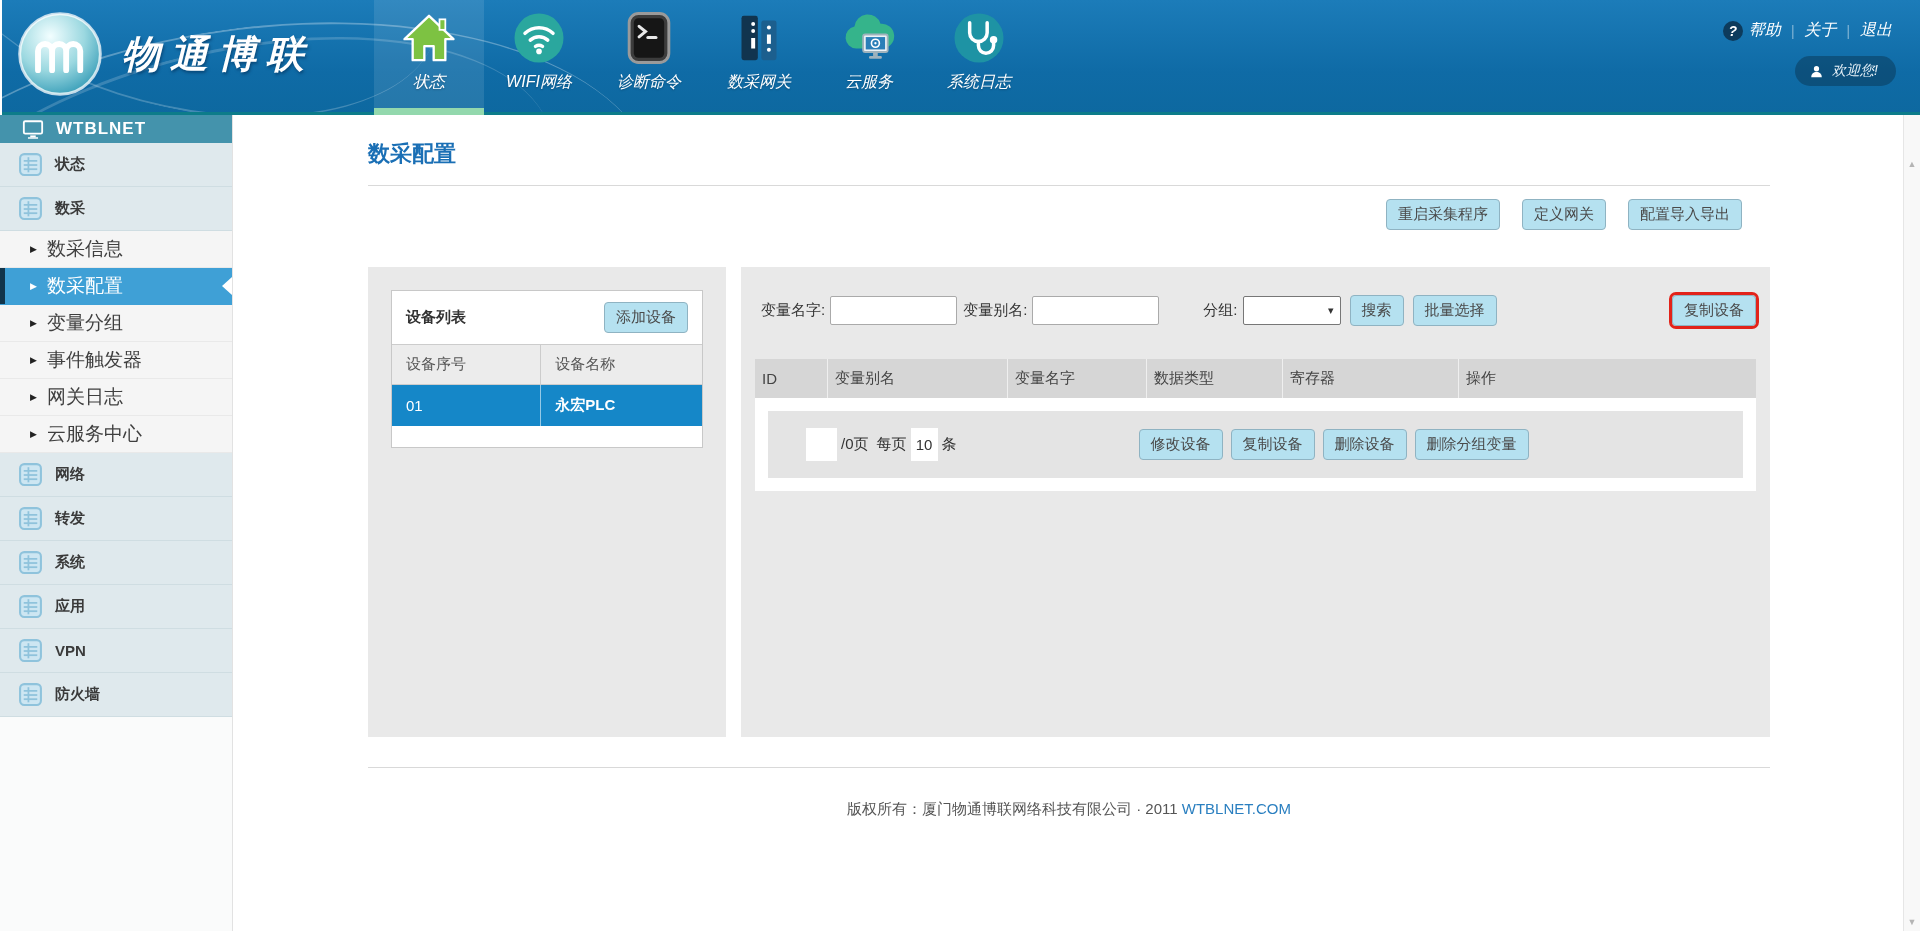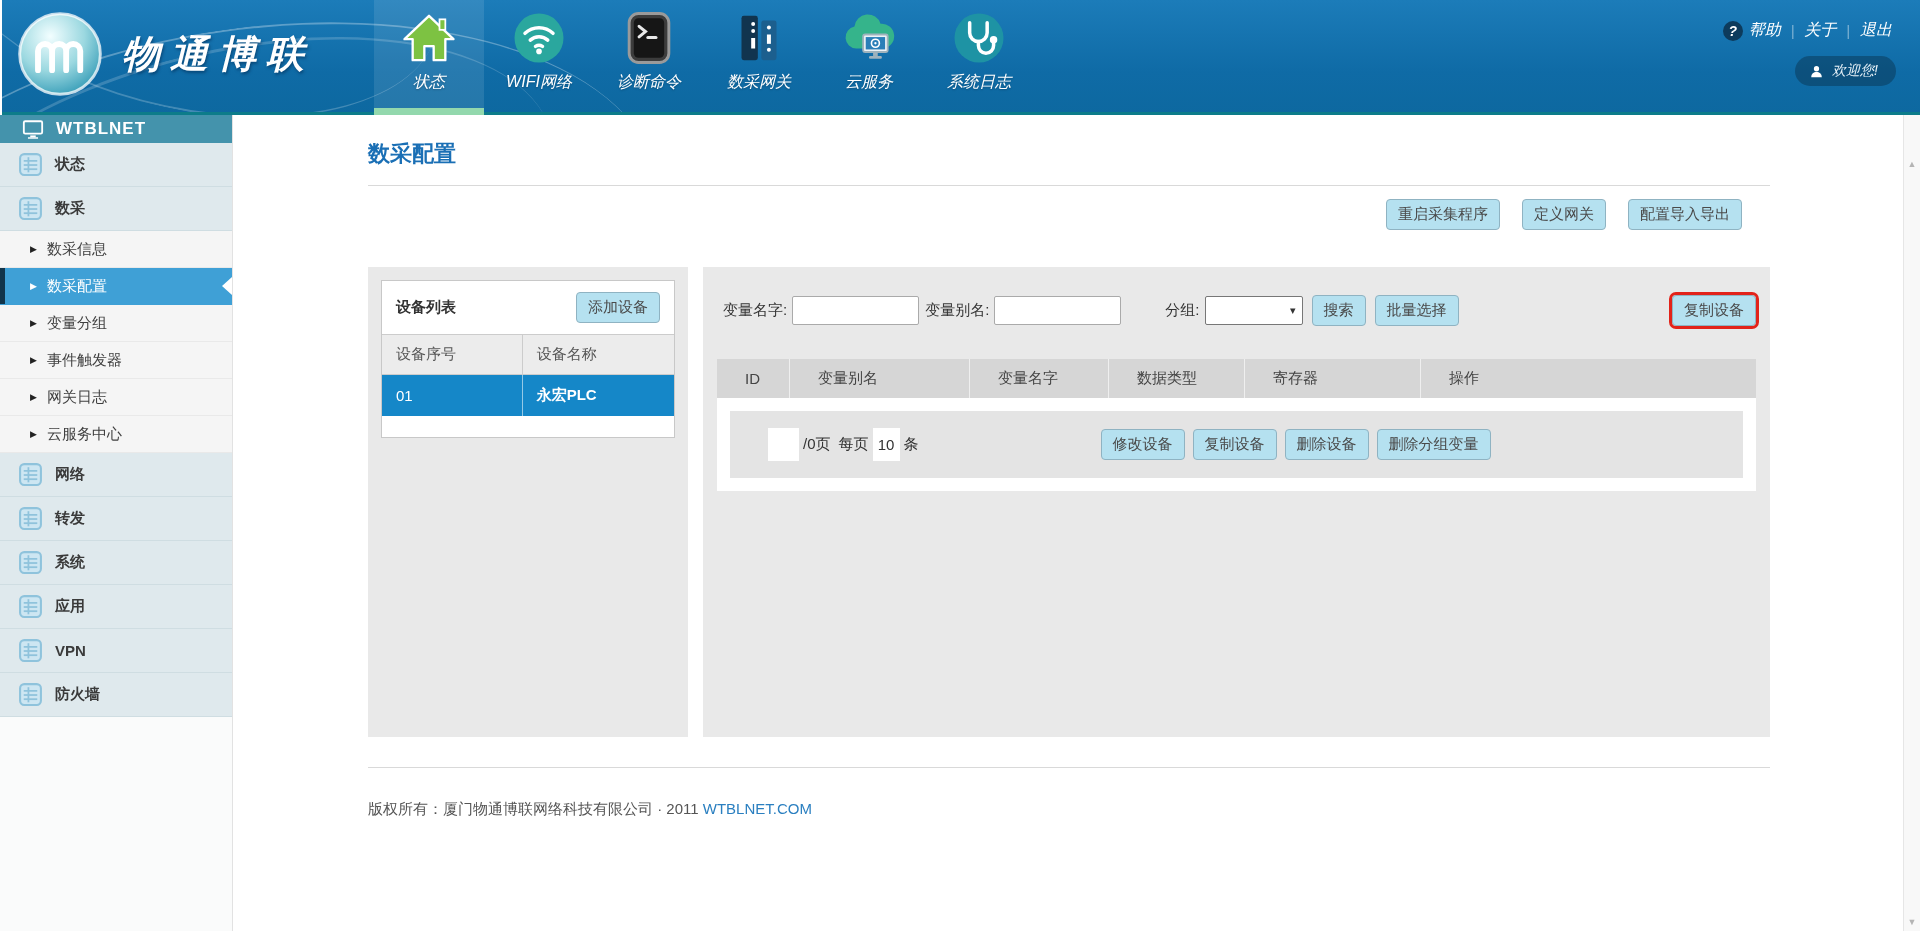--- a/index.html
+++ b/index.html
@@ -49,21 +49,21 @@
   .sb-head { height:28px; background:#4493ac; color:#fff; display:flex; align-items:center;
     gap:12px; padding-left:22px; font-size:17px; font-weight:bold; letter-spacing:1px; }
   .sb-head svg { width:22px; height:22px; }
   .sb-item { height:44px; background:#dfe9ed; border-bottom:1px solid #cfdde2;
     display:flex; align-items:center; gap:12px; padding-left:18px; cursor:pointer; }
   .sb-item svg { width:25px; height:25px; }
   .sb-item .sb-label { font-size:15px; font-weight:bold; color:#3a3a3a; }
   .sb-sub { height:37px; background:#f5f5f5; border-bottom:1px solid #e9e9e9;
     display:flex; align-items:center; gap:10px; padding-left:30px; cursor:pointer; position:relative; }
   .sb-sub .caret { font-size:9px; color:#222; }
-  .sb-sub .sb-label { font-size:15px; color:#3f3f3f; }
+  .sb-sub .sb-label { font-size:19px; color:#3f3f3f; }
   .sb-sub.active { background:#3fa0d6; border-bottom:1px solid #3fa0d6; }
   .sb-sub.active .sb-label { color:#fff; }
   .sb-sub.active .caret { color:#fff; }
   .sb-sub.active::before { content:""; position:absolute; left:0; top:0; bottom:0; width:5px;
     background:#11344a; }
   .sb-sub.active::after { content:""; position:absolute; right:0; top:50%; margin-top:-9px;
     border-top:9px solid transparent; border-bottom:9px solid transparent; border-right:10px solid #fff; }
 
   
   .main { position:absolute; top:115px; left:233px; right:17px; bottom:0; background:#fff; overflow:hidden; }
@@ -71,21 +71,21 @@
   .page-title { margin-top:24px; font-size:22px; font-weight:bold; color:#1a6fb5; }
   .divider { height:1px; background:#d9d9d9; margin-top:16px; }
   .toolbar { margin-top:13px; display:flex; justify-content:flex-end; gap:22px; padding-right:28px; }
 
   .btn { background:#b5e1f0; border:1px solid #8fb3c2; border-radius:4px; color:#4a4a4a;
     font-size:15px; padding:5px 11px; cursor:pointer;
     font-family:"Liberation Sans","DejaVu Sans",sans-serif; }
   .btn.red-outline { border:1px solid #8fb3c2; outline:3px solid #e2231a; }
 
   .panels { margin-top:37px; display:flex; height:470px; }
-  .panel-left { width:320px; background:#e9e9e9; padding:13px; }
+  .panel-left { width:358px; background:#e9e9e9; padding:23px; }
   .panel-gap { width:15px; background:#fff; }
   .panel-right { flex:1; background:#e9e9e9; padding:0 14px; }
 
   
   .device-panel { background:#fff; border:1px solid #c8c8c8; }
   .dp-head { display:flex; justify-content:space-between; align-items:center; padding:11px 14px; }
   .dp-title { font-size:15px; font-weight:bold; color:#333; }
   .dtable { width:100%; border-collapse:collapse; }
   .dtable th { background:#ececec; border-top:1px solid #ccc; border-bottom:1px solid #ccc;
     font-size:15px; font-weight:normal; color:#555; text-align:left; padding:10px 14px; }
@@ -102,34 +102,34 @@
   .ftext { width:127px; height:29px; border:1px solid #aaa; border-radius:2px; background:#fff;
     padding:0 6px; font-size:14px; }
   .fspace { width:38px; }
   .fselect { width:98px; height:29px; border:1px solid #777; background:#fff; border-radius:2px;
     display:flex; align-items:center; justify-content:flex-end; padding-right:6px; cursor:pointer; }
   .fselect .chev { font-size:11px; color:#333; }
   .fbtn { margin-left:9px; }
   .spacer { flex:1; }
 
   .vtable-head { margin-top:33px; display:flex; background:#d6d6d6; height:39px; align-items:center; }
-  .vth { font-size:15px; color:#444; padding-left:28px; }
+  .vth { font-size:15px; color:#444; padding-left:7px; }
   .vth + .vth { border-left:1px solid #efefef; height:100%; display:flex; align-items:center; }
   .c-id{width:72px;} .c-alias{width:180px;} .c-name{width:139px;} .c-type{width:136px;}
   .c-reg{width:176px;} .c-op{flex:1;}
 
   .vbody { background:#fff; height:93px; padding:13px; }
   .action-strip { background:#e4e4e4; height:100%; display:flex; align-items:center; padding-left:38px; }
   .pg-input { width:31px; height:33px; background:#fff; border:none; font-size:15px; text-align:center; }
   .pg-text { font-size:15px; color:#333; margin:0 4px; white-space:nowrap; }
   .pp-input { width:27px; height:33px; background:#fff; border:none; font-size:15px; text-align:center; color:#333; }
   .actions { margin-left:178px; display:flex; gap:8px; }
 
   .divider2 { height:1px; background:#d9d9d9; margin-top:30px; }
-  .footer { margin-top:32px; font-size:15px; color:#555; }
+  .footer { margin-top:32px; text-align:center; font-size:15px; color:#555; }
   .footer a { color:#2a7fc0; text-decoration:none; cursor:pointer; }
 
   
   .scrollbar { position:absolute; right:0; top:115px; bottom:0; width:17px; background:#f8f8f8;
     border-left:1px solid #e6e6e6; }
   .sb-arrow { position:absolute; left:0; width:100%; text-align:center; color:#b4b4b4; font-size:9px; }
   .sb-up { top:44px; } .sb-down { bottom:4px; }
 </style>
 </head>
 <body>

